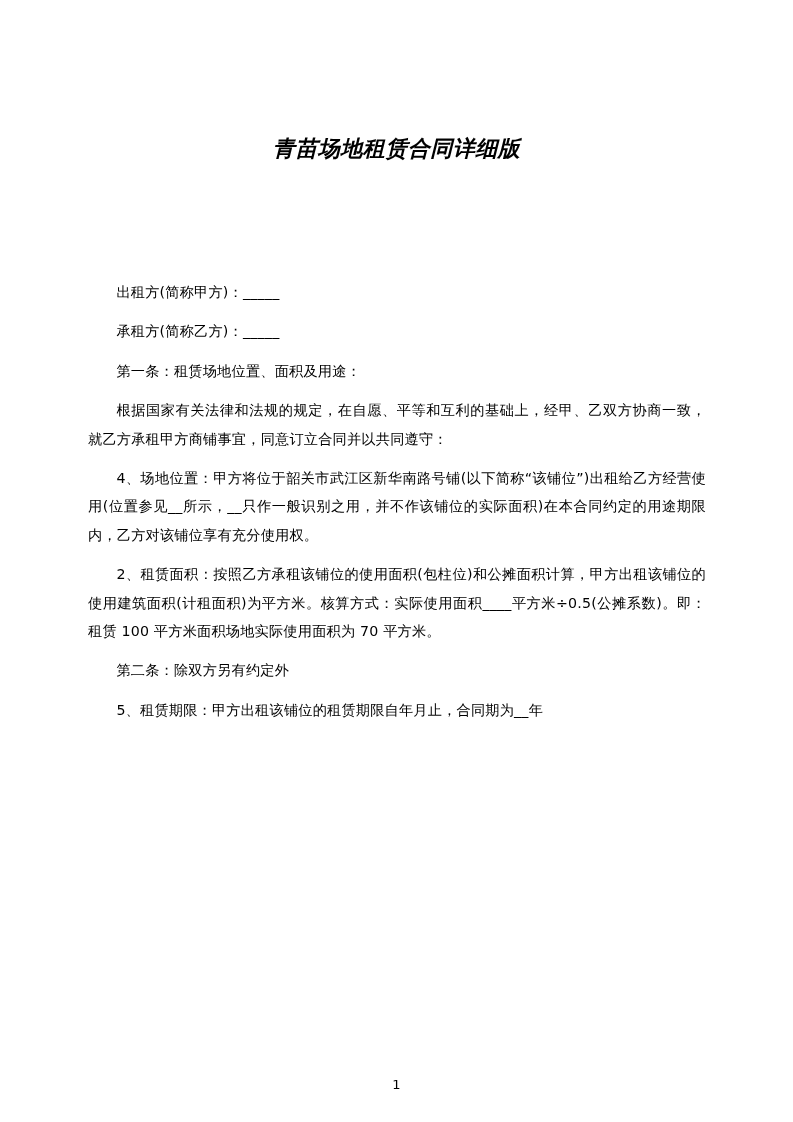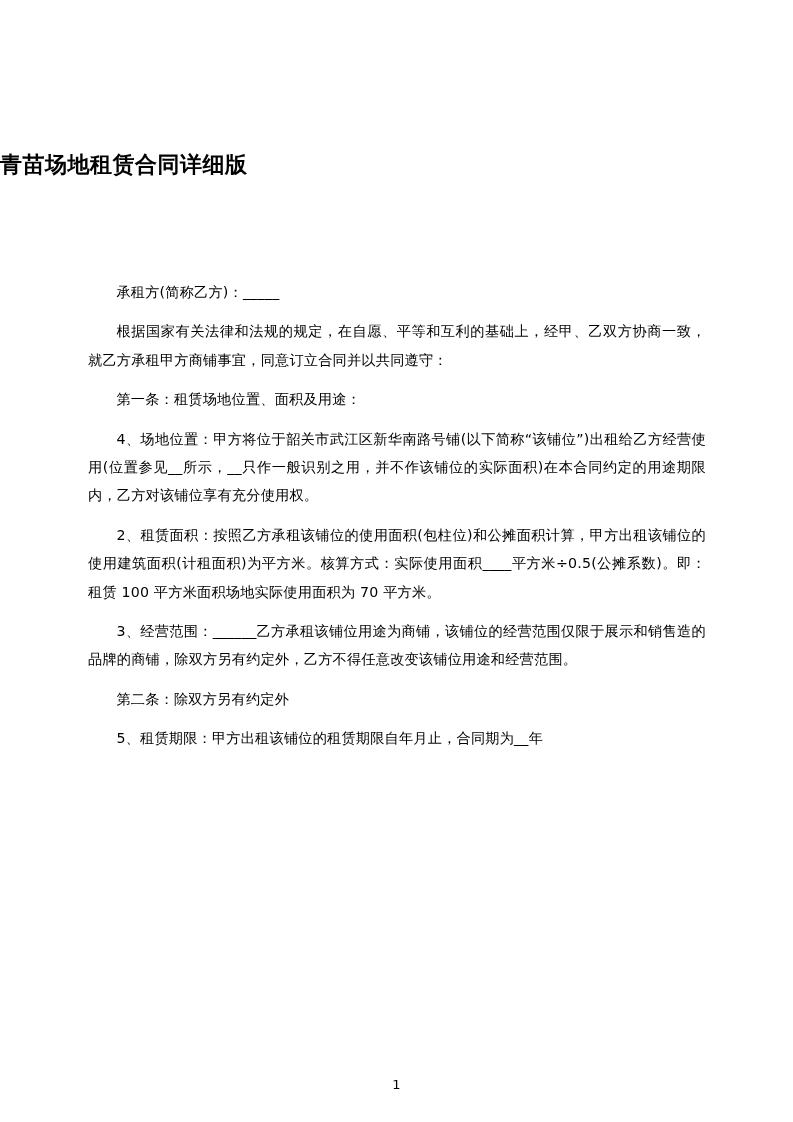--- a/index.html
+++ b/index.html
@@ -15,28 +15,29 @@
     position: relative;
     width: 793px;
     height: 1122px;
     margin: 0 auto;
     background: #ffffff;
     overflow: hidden;
     box-sizing: border-box;
   }
   .doc-title {
     position: absolute;
-    top: 150px;
+    top: 134px;
     left: 0;
     right: 0;
-    text-align: left;
+    text-align: center;
     font-size: 22px;
     font-weight: bold;
     letter-spacing: 0.5px;
     line-height: 1.4;
+    font-style: italic;
   }
   .body-block {
     position: absolute;
     top: 278px;
     left: 88px;
     width: 618px;
   }
   .para {
     font-size: 14.2px;
     line-height: 2.0;
@@ -58,25 +59,25 @@
   }
 </style>
 </head>
 <body>
 
 <div class="page">
 
   <div class="doc-title">青苗场地租赁合同详细版</div>
 
   <div class="body-block">
+    <p class="para">出租方(简称甲方)：_____</p>
     <p class="para">承租方(简称乙方)：_____</p>
+    <p class="para gap-top">第一条：租赁场地位置、面积及用途：</p>
     <p class="para gap-top">根据国家有关法律和法规的规定，在自愿、平等和互利的基础上，经甲、乙双方协商一致，就乙方承租甲方商铺事宜，同意订立合同并以共同遵守：</p>
-    <p class="para gap-top">第一条：租赁场地位置、面积及用途：</p>
     <p class="para gap-top">4、场地位置：甲方将位于韶关市武江区新华南路号铺(以下简称“该铺位”)出租给乙方经营使用(位置参见__所示，__只作一般识别之用，并不作该铺位的实际面积)在本合同约定的用途期限内，乙方对该铺位享有充分使用权。</p>
     <p class="para gap-top">2、租赁面积：按照乙方承租该铺位的使用面积(包柱位)和公摊面积计算，甲方出租该铺位的使用建筑面积(计租面积)为平方米。核算方式：实际使用面积____平方米÷0.5(公摊系数)。即：租赁 100 平方米面积场地实际使用面积为 70 平方米。</p>
-    <p class="para gap-top">3、经营范围：______乙方承租该铺位用途为商铺，该铺位的经营范围仅限于展示和销售造的品牌的商铺，除双方另有约定外，乙方不得任意改变该铺位用途和经营范围。</p>
     <p class="para gap-top">第二条：除双方另有约定外</p>
     <p class="para gap-top">5、租赁期限：甲方出租该铺位的租赁期限自年月止，合同期为__年</p>
   </div>
 
   <div class="page-number">1</div>
 
 </div>
 
 </body></html>

